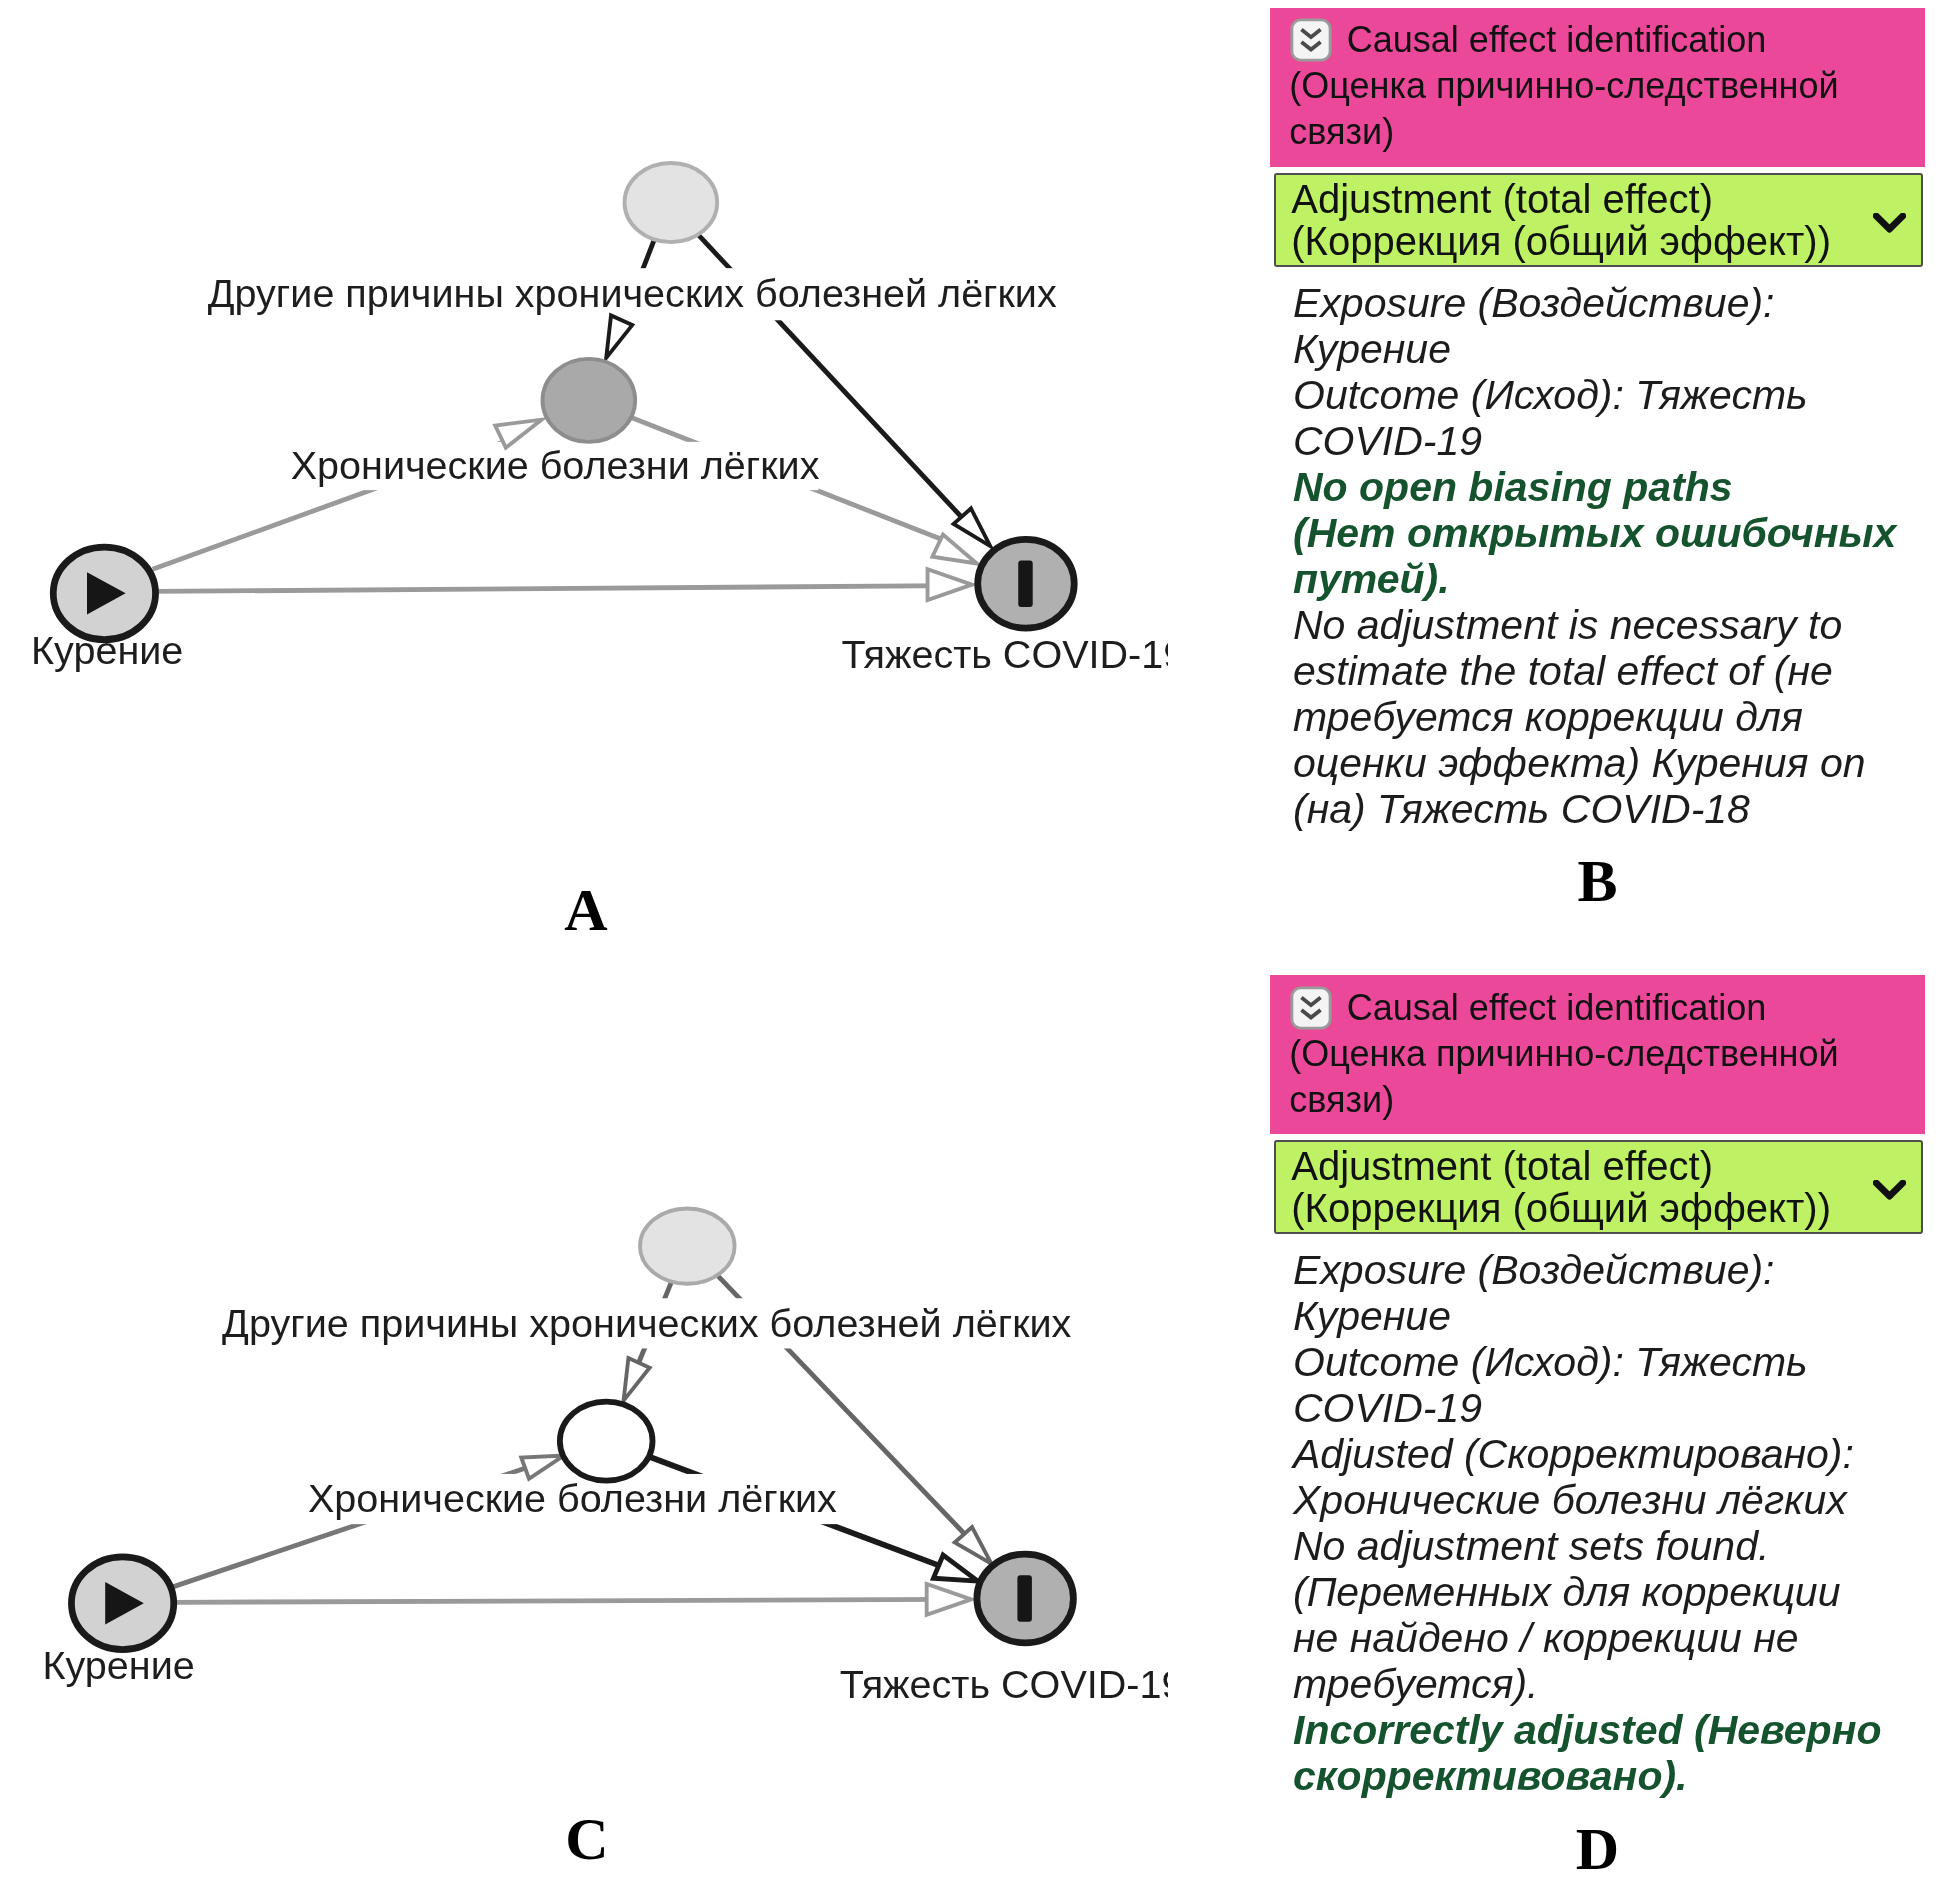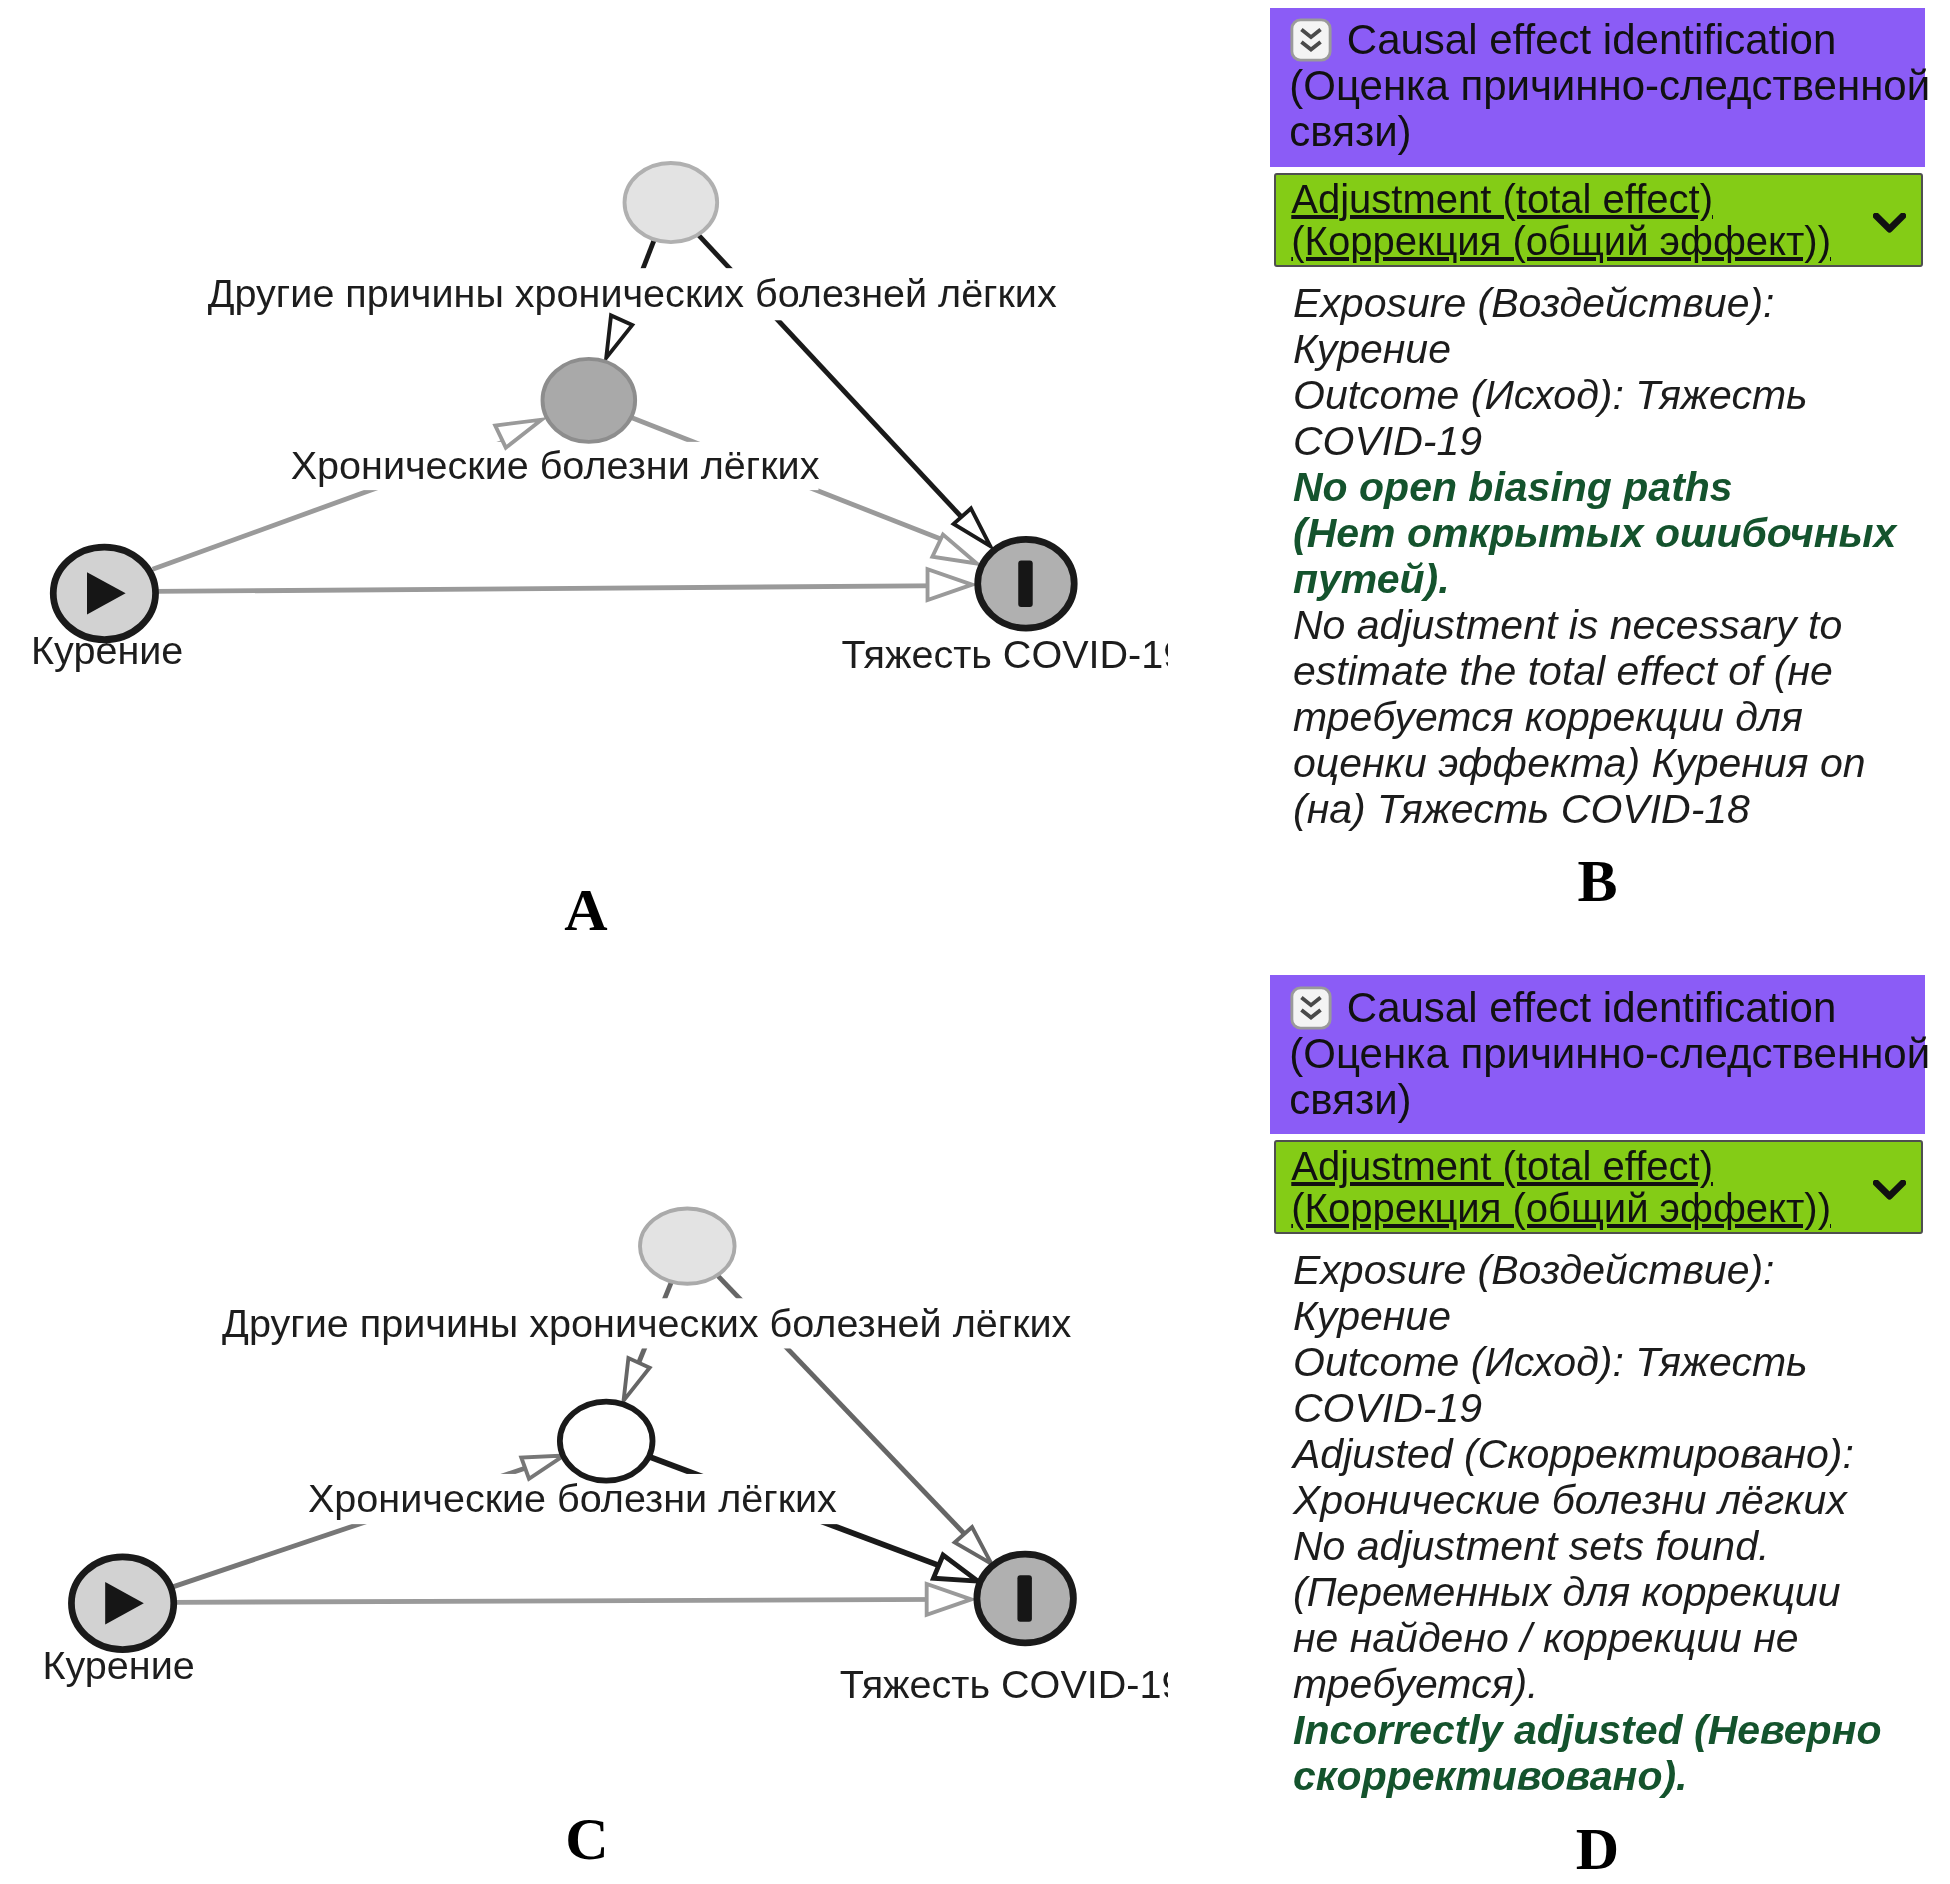--- a/index.html
+++ b/index.html
@@ -8,30 +8,30 @@
     font-family:"Liberation Sans",sans-serif;color:#1c1c1c;
   }
   .dag-svg{position:absolute;left:0;}
   .dag-svg text{font-family:"Liberation Sans",sans-serif;font-size:41px;fill:#1d1d1d;}
   .panel-letter{
     position:absolute;transform:translate(-50%,-50%);
     font-family:"Liberation Serif",serif;font-weight:bold;font-size:60px;color:#000;
   }
   .info-col{position:absolute;left:1270px;width:655px;}
   .info-header{
-    background:#8b5cf6;padding:9.7px 13.5px 11.6px 19.3px;
-    font-size:42px;line-height:46px;color:#111;
+    background:#ec4899;padding:9.7px 13.5px 11.6px 19.3px;
+    font-size:36px;line-height:46px;color:#111;
   }
   .info-header .hdr-row{display:flex;align-items:center;gap:13.5px;}
   .hdr-subtitle{white-space:pre;}
   .collapse-btn{flex:0 0 auto;display:inline-block;width:44px;height:46px;}
   .select-box{
     position:relative;margin-top:5.8px;margin-left:3.9px;margin-right:1.9px;
-    border:2.9px solid #4f4f4f;border-radius:2.9px;background:#84cc16;
-    padding:2.9px 62px 2.9px 15.4px;font-size:40px;line-height:42px;color:#111;text-decoration:underline;
+    border:2.9px solid #4f4f4f;border-radius:2.9px;background:#bef264;
+    padding:2.9px 62px 2.9px 15.4px;font-size:40px;line-height:42px;color:#111;
   }
   .select-box .opt{white-space:pre;}
   .select-chevron{position:absolute;right:15.4px;top:50%;transform:translateY(-50%);}
   .panel-body{margin-top:13.5px;padding-left:23px;font-size:41px;line-height:46px;}
   .panel-body .entry{white-space:pre;font-style:italic;}
   .panel-body .muted{color:#14532d;font-weight:bold;}
   .col-letter{
     text-align:center;margin-top:15.4px;
     font-family:"Liberation Serif",serif;font-weight:bold;font-size:60px;color:#000;
   }

